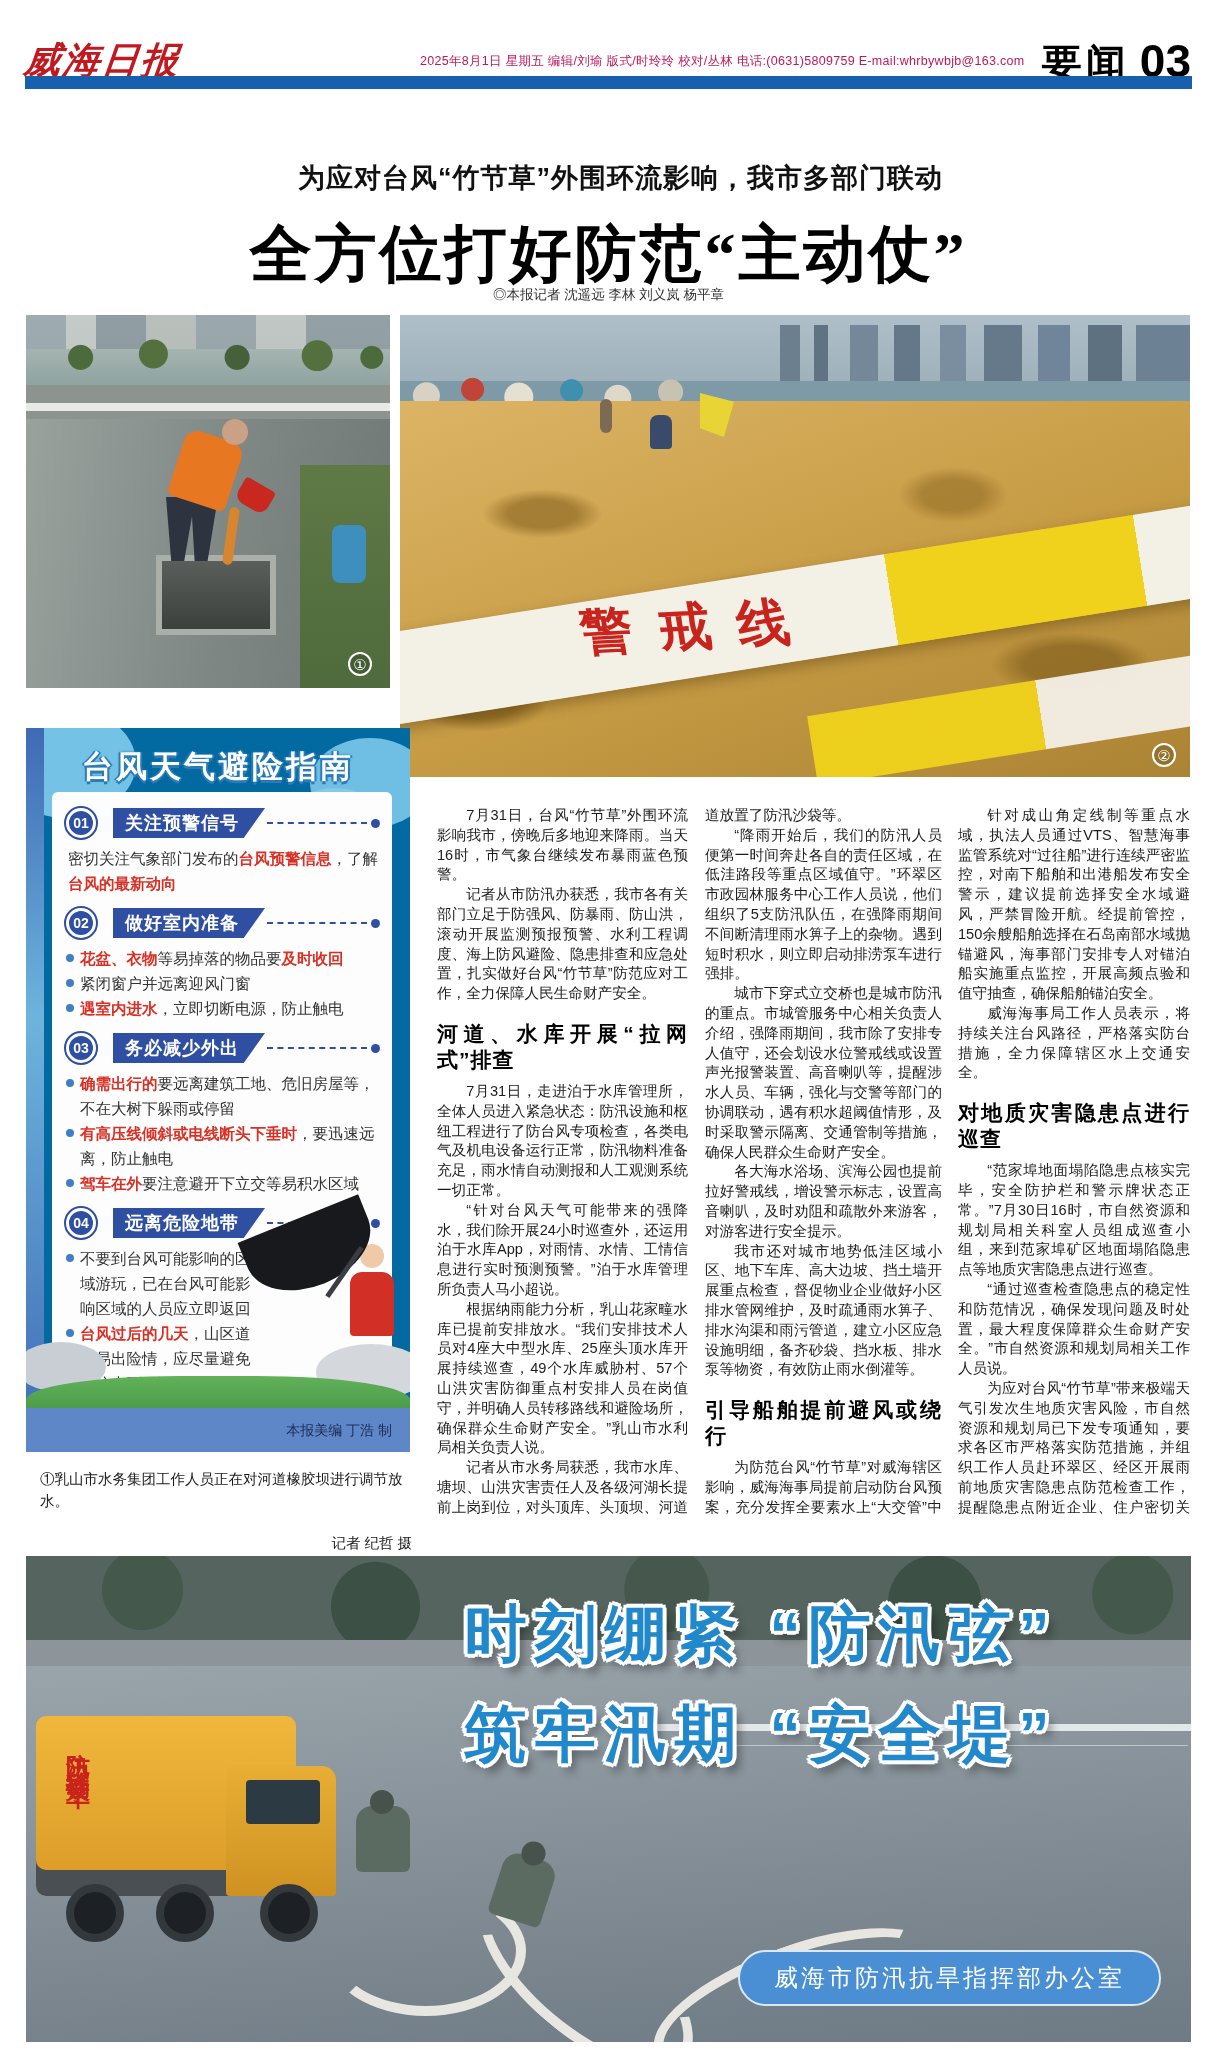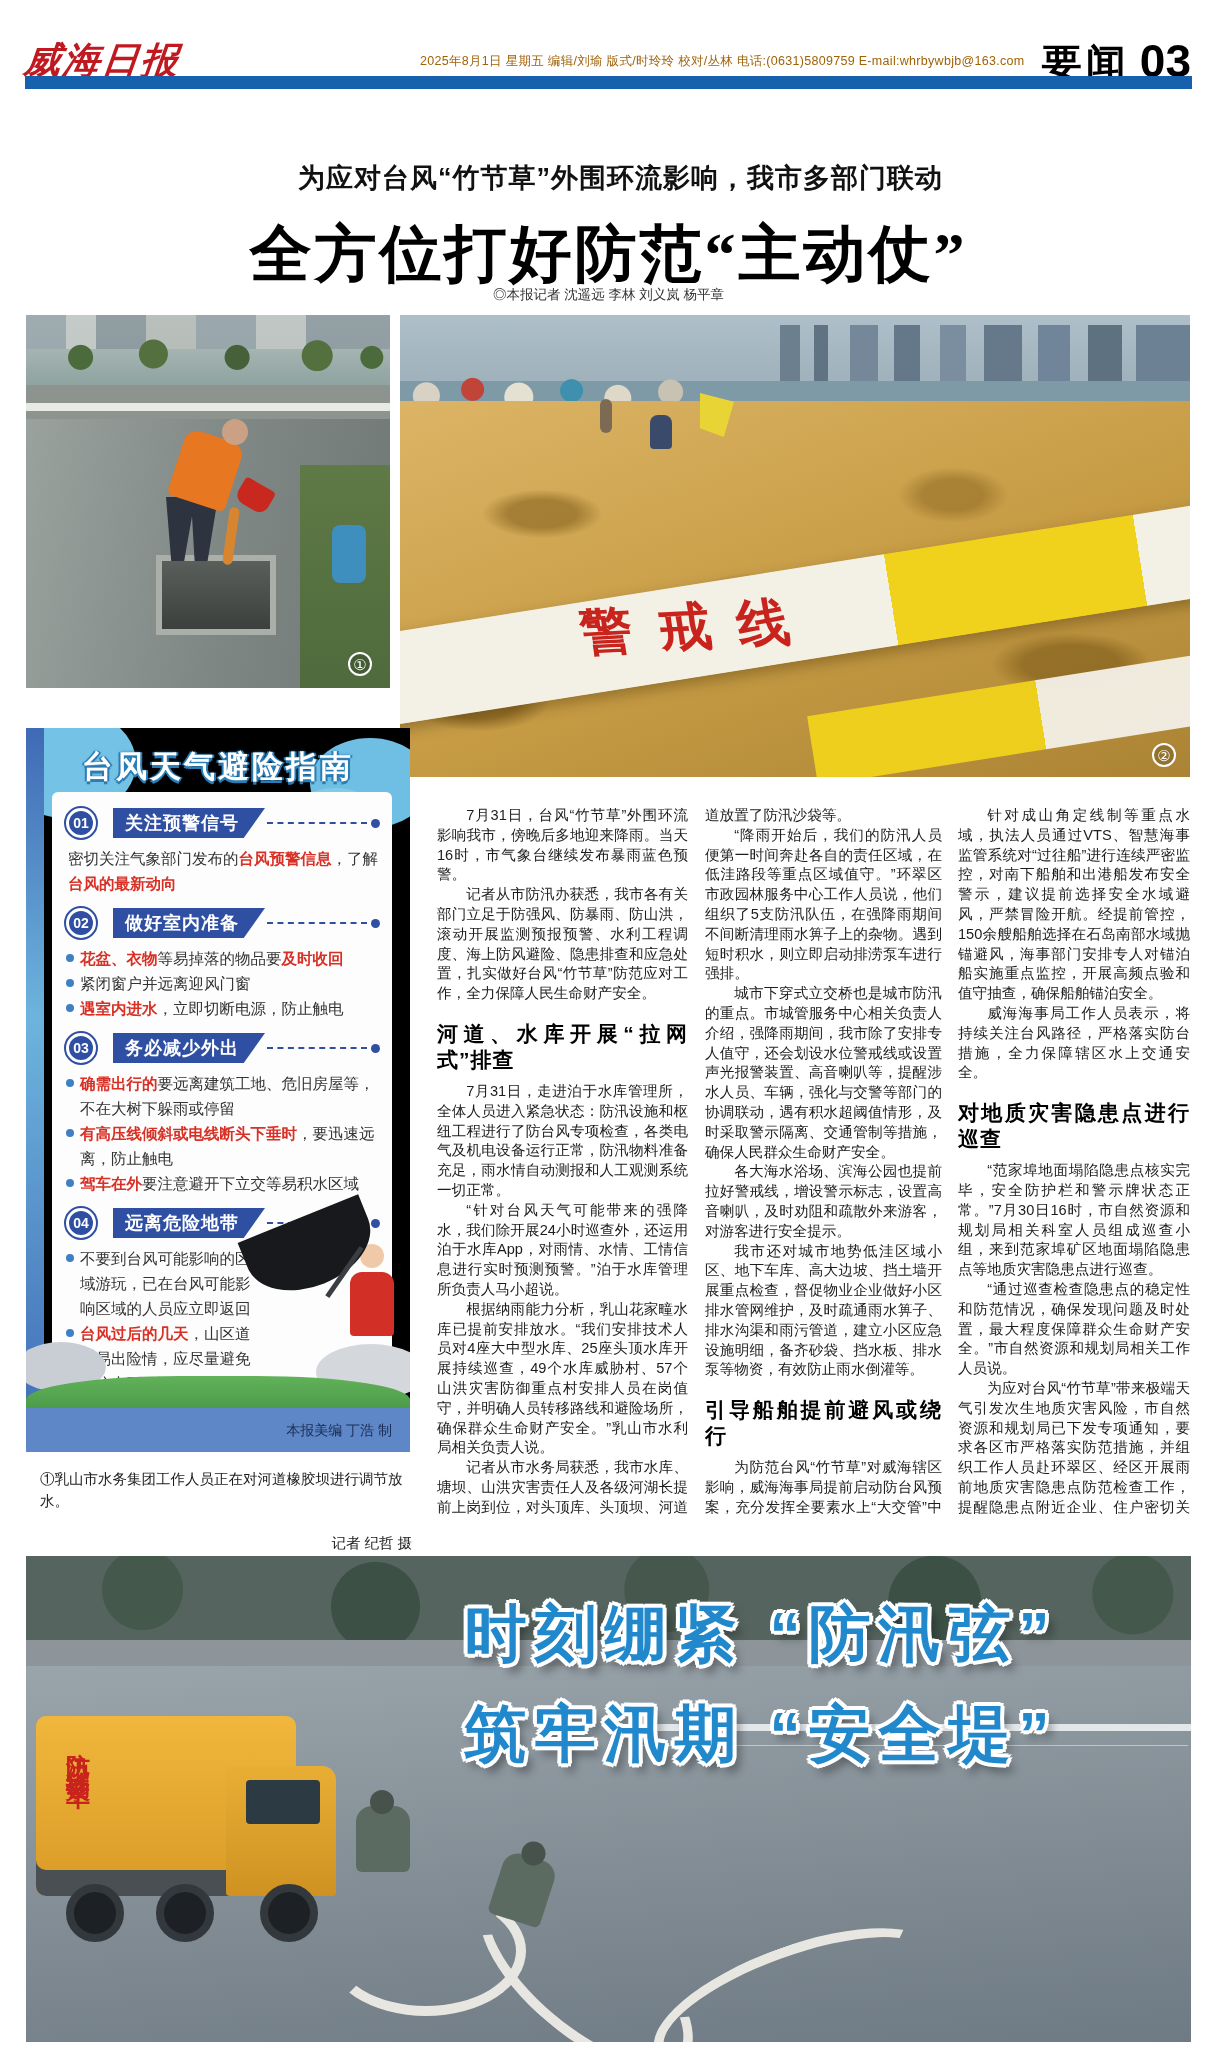--- a/index.html
+++ b/index.html
@@ -3,21 +3,21 @@
 <meta charset="utf-8">
 <style>
   * { margin:0; padding:0; box-sizing:border-box; }
   body { background:#e8e8e8; font-family:"Liberation Sans", sans-serif; }
   .page { position:relative; width:1217px; height:2054px; background:#ffffff; margin:0 auto; overflow:hidden; }
   .abs { position:absolute; }
 
   
   .logo { left:24px; top:36px; width:170px; height:44px; color:#c01920; font-family:"Liberation Serif", serif;
           font-weight:bold; font-style:italic; font-size:37px; letter-spacing:2px; transform:skewX(-6deg); }
-  .dateline { left:420px; top:53px; width:640px; font-size:12.5px; color:#a16207; letter-spacing:0.3px; }
+  .dateline { left:420px; top:53px; width:640px; font-size:12.5px; color:#be185d; letter-spacing:0.3px; }
   .sectionpage { right:26px; top:34px; font-weight:bold; color:#000; }
   .sectionpage .sec { font-size:40px; letter-spacing:4px; }
   .sectionpage .num { font-size:46px; margin-left:10px; }
   .topbar { left:25px; top:76px; width:1167px; height:13px; background:#1660ad; }
 
   
   .kicker { left:12px; top:160px; width:1217px; text-align:center; font-size:27px; font-weight:bold; color:#111; letter-spacing:1px; }
   .bigtitle { left:0; top:200px; width:1217px; text-align:center; font-family:"Liberation Serif", serif;
               font-weight:900; font-size:62px; color:#000; letter-spacing:3px;margin-top:12px; }
   .byline { left:0; top:286px; width:1217px; text-align:center; font-size:13.5px; color:#333; }
@@ -70,21 +70,21 @@
       linear-gradient(160deg,#dcb465,#c69b44 55%,#aa8334); }
   .p2-kid1 { position:absolute; left:250px; top:100px; width:22px; height:34px; background:#3a4a6b; border-radius:8px 8px 4px 4px; }
   .p2-kid2 { position:absolute; left:200px; top:84px; width:12px; height:34px; background:#7c6a55; border-radius:6px; }
   .p2-flag { position:absolute; left:300px; top:78px; width:34px; height:44px; background:#e8d535; clip-path:polygon(0 0,100% 20%,70% 100%,0 80%); }
   .tape { position:absolute; left:-30px; top:250px; width:900px; height:92px; transform:rotate(-9deg);
       background:linear-gradient(90deg,#f3f0e6 0 58%, #f0d21c 58% 86%, #f3f0e6 86% 100%); box-shadow:0 6px 14px rgba(60,40,0,.35); }
   .tape-text { position:absolute; left:210px; top:8px; font-size:52px; font-weight:900; color:#c8231c; letter-spacing:26px; transform:skewY(6deg); font-family:"Liberation Sans",sans-serif; }
   .tape2 { position:absolute; right:-40px; top:368px; width:420px; height:70px; transform:rotate(-9deg); background:linear-gradient(90deg,#f0d21c 0 55%,#f3f0e6 55%); opacity:.95; }
 
   
-  .guide { left:26px; top:728px; width:384px; height:724px; background:#000000; overflow:hidden; }
+  .guide { left:26px; top:728px; width:384px; height:724px; background:#0369a1; overflow:hidden; }
   .g-cloud1 { position:absolute; left:-30px; top:-20px; width:140px; height:110px; background:#74c3e6; border-radius:50%; }
   .g-cloud2 { position:absolute; right:-20px; top:10px; width:120px; height:90px; background:#6fbfe4; border-radius:50%; }
   .g-cloud3 { position:absolute; right:30px; top:60px; width:90px; height:60px; background:#83cae8; border-radius:50%; }
   .g-strip { position:absolute; left:0; top:0; width:18px; height:100%; background:linear-gradient(#3f6ab5,#6db4dd 40%,#3f6ab5); }
   .g-title { position:absolute; left:0; top:18px; width:100%; text-align:center; font-size:31px; font-weight:900; color:#fff;
              letter-spacing:3px; text-shadow:0 0 3px #2a7db5,0 3px 0 #2a7db5,2px 0 0 #2a7db5,-2px 0 0 #2a7db5; }
   .g-panel { position:absolute; left:26px; top:64px; width:340px; height:618px; background:#fdfdfd; border-radius:6px; padding:16px 12px 0 14px; }
   .g-sec { margin-bottom:12px; position:relative; }
   .g-head { display:flex; align-items:center; height:30px; margin-bottom:8px; }
   .g-num { width:30px; height:30px; border-radius:50%; background:#2f4fa2; border:3px solid #fff; outline:2px solid #2f4fa2;
@@ -307,15 +307,16 @@
     <div class="bn-hose" style="left:430px; top:360px; width:260px; height:120px; transform:rotate(40deg);"></div>
     <div class="bn-hose" style="left:620px; top:390px; width:300px; height:110px; transform:rotate(160deg);"></div>
     <div class="bn-worker" style="left:330px; top:250px;">
         <div class="head"></div>
       </div>
     <div class="bn-worker" style="left:470px; top:300px; transform:rotate(18deg);">
         <div class="head"></div>
       </div>
     <div class="slogan">时刻绷紧 “防汛弦”</div>
     <div class="slogan l2">筑牢汛期 “安全堤”</div>
+    <div class="bn-credit">威海市防汛抗旱指挥部办公室</div>
   </div>
 
 </div>
 
 </body></html>

